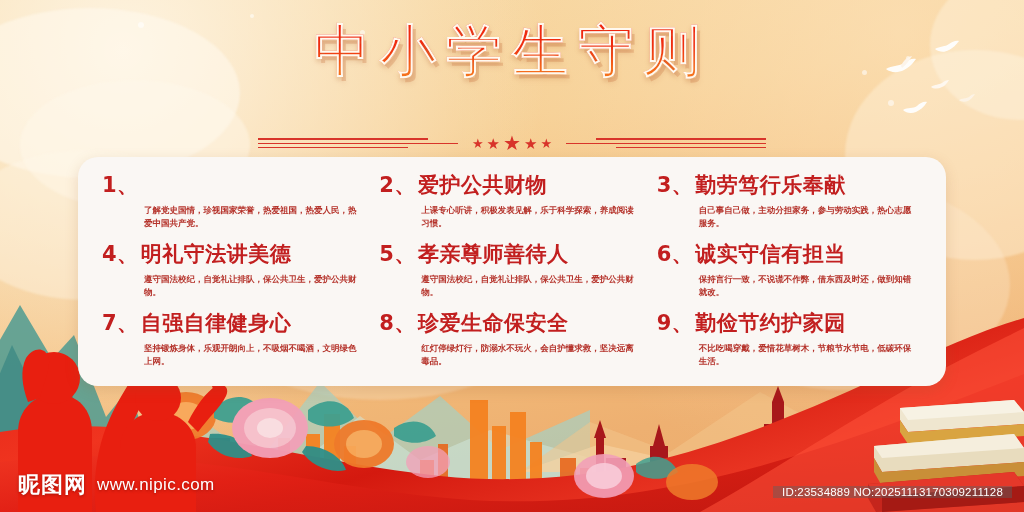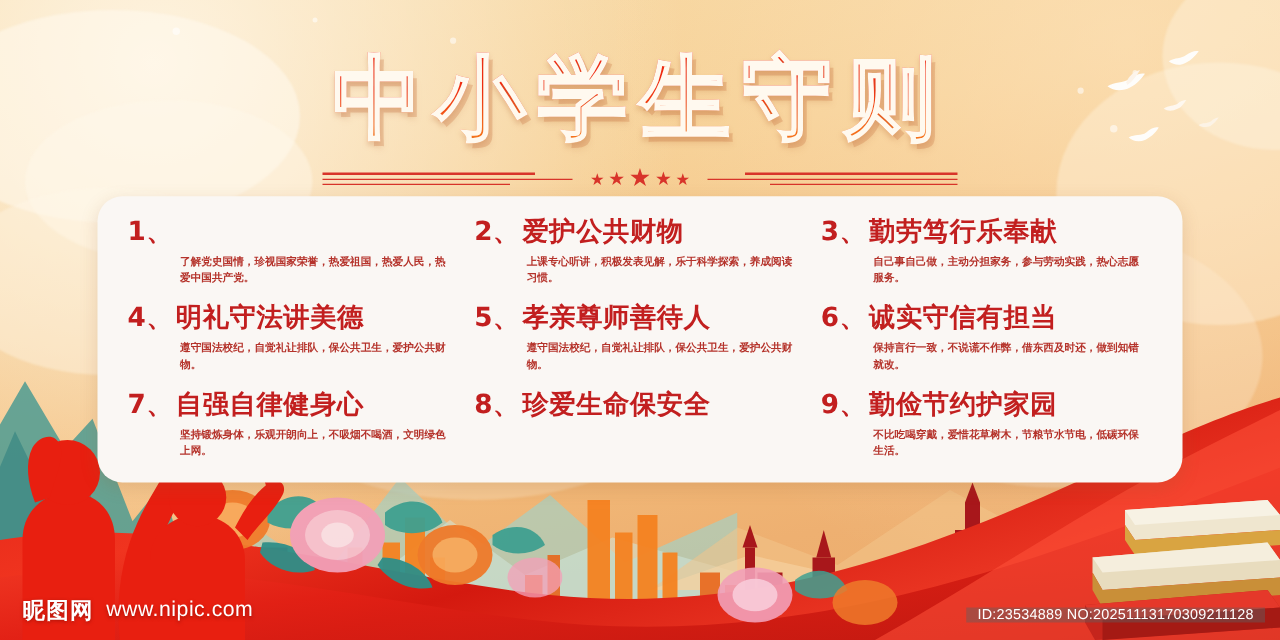--- a/index.html
+++ b/index.html
@@ -38,28 +38,27 @@
   .dove{position:absolute;color:#fff;opacity:.95;}
 
   
   .title-wrap{
     position:absolute; left:0; right:0; top:14px; text-align:center;
     z-index:6;
   }
   .title{
     display:inline-block;
     font-family:"DejaVu Sans","Liberation Sans",sans-serif;
-    font-size:72px; font-weight:bold; letter-spacing:10px;
+    font-size:56px; font-weight:normal; letter-spacing:10px;
     background:linear-gradient(180deg,#ef2310 0%, #ef2d10 42%, #f4651a 70%, #f8881e 100%);
     -webkit-background-clip:text; background-clip:text; color:transparent;
     -webkit-text-stroke:2px #fff9ef;
     text-shadow:4px 5px 0 rgba(196,112,60,.28);
     filter:drop-shadow(0 3px 2px rgba(180,90,40,.25));
     padding:0 8px;
-    margin-top:17px;
   }
   
   .divider{
     position:absolute; left:0; right:0; top:132px; height:22px;
     display:flex; align-items:center; justify-content:center; gap:8px; z-index:6;
   }
   .rules{ display:flex; flex-direction:column; gap:3px; }
   .rules i{ display:block; background:#d8342a; }
   .rules i.a{height:2px;}
   .rules i.b{height:1.5px;}
@@ -104,21 +103,21 @@
   .people{position:absolute; left:0; bottom:0; width:230px; height:230px; z-index:6;}
   .books{position:absolute; right:0; bottom:0; width:160px; height:150px; z-index:6;}
   .flowers{position:absolute; z-index:6;}
 
   
   .watermark{
     position:absolute; left:18px; bottom:12px; z-index:20;
     display:flex; align-items:center; gap:10px;
     color:#fff; text-shadow:0 1px 3px rgba(120,10,0,.6);
   }
-  .wm-cn{font-size:18px; font-weight:bold; letter-spacing:1px;
+  .wm-cn{font-size:22px; font-weight:bold; letter-spacing:1px;
          font-family:"DejaVu Sans","Liberation Sans",sans-serif;}
   .wm-url{font-size:17px; letter-spacing:.4px;}
   .idcode{
     position:absolute; right:12px; bottom:14px; z-index:20;
     background:rgba(95,95,95,.45);
     color:#fff; font-size:11.5px; letter-spacing:.2px;
     padding:0 9px; white-space:nowrap;
   }
 </style>
 </head>
@@ -387,20 +386,21 @@
         <span>自强自律健身心</span>
       </div>
       <div class="desc">坚持锻炼身体，乐观开朗向上，不吸烟不喝酒，文明绿色上网。</div>
     </div>
 
     <div class="item">
       <div class="item-head">
         <span class="num">8、</span>
         <span>珍爱生命保安全</span>
       </div>
+      <div class="desc">红灯停绿灯行，防溺水不玩火，会自护懂求救，坚决远离毒品。</div>
     </div>
 
     <div class="item">
       <div class="item-head">
         <span class="num">9、</span>
         <span>勤俭节约护家园</span>
       </div>
       <div class="desc">不比吃喝穿戴，爱惜花草树木，节粮节水节电，低碳环保生活。</div>
     </div>
 

